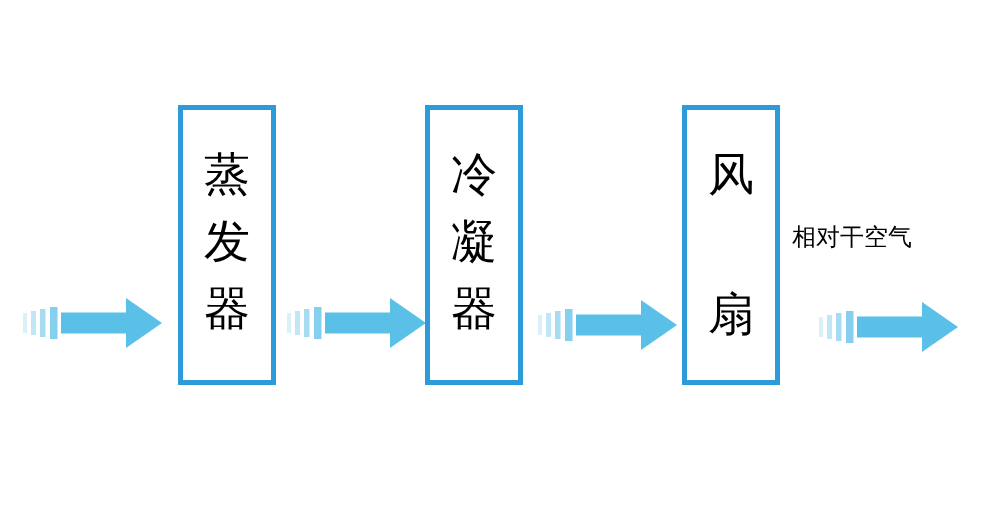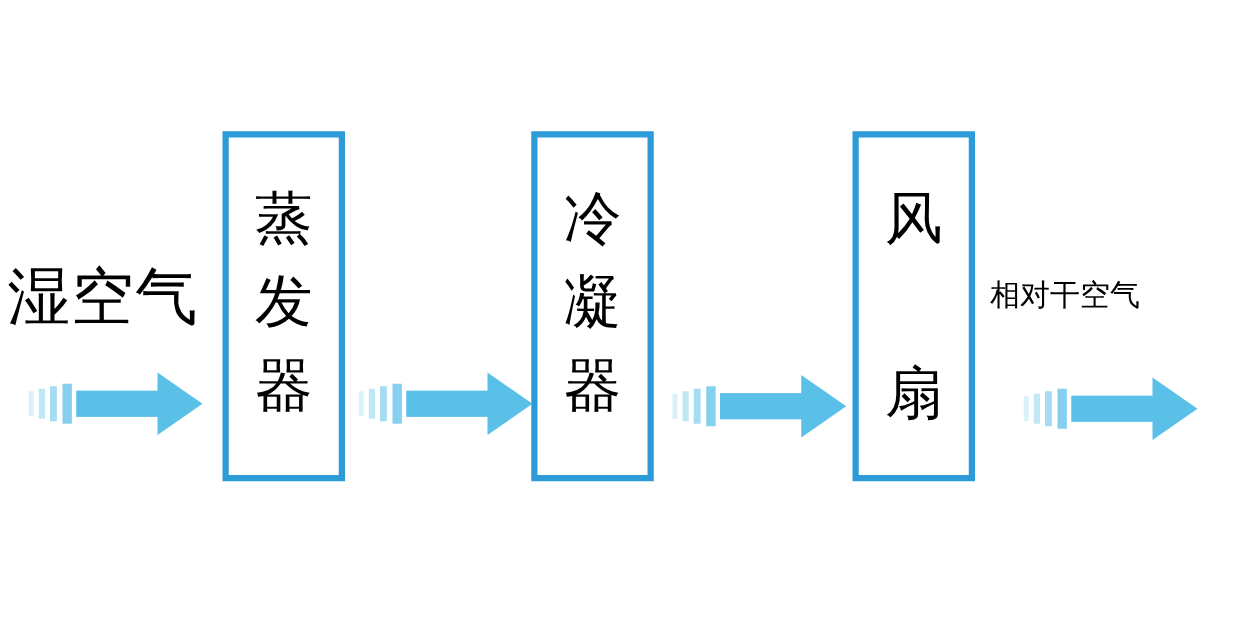--- a/index.html
+++ b/index.html
@@ -62,21 +62,20 @@
   .arrow-1 { left: 22px;  top: 297px; }
   .arrow-2 { left: 286px; top: 297px; }
   .arrow-3 { left: 537px; top: 299px; }
   .arrow-4 { left: 818px; top: 301px; }
 </style>
 </head>
 <body>
 
 <div class="canvas">
 
-  <div class="label label-left">湿空气</div>
 
   <svg class="arrow arrow-1" width="141" height="52" viewBox="0 0 141 52" aria-hidden="true">
     <rect class="bar b1" x="1" y="16" width="4" height="20"></rect>
     <rect class="bar b2" x="9" y="14" width="5" height="24"></rect>
     <rect class="bar b3" x="18" y="12" width="5.5" height="28"></rect>
     <rect class="bar b4" x="28" y="10" width="7.5" height="32"></rect>
     <rect class="solid" x="39" y="15.5" width="66" height="21"></rect>
     <polygon class="solid" points="104,1 140,26 104,51"></polygon>
   </svg>
 

